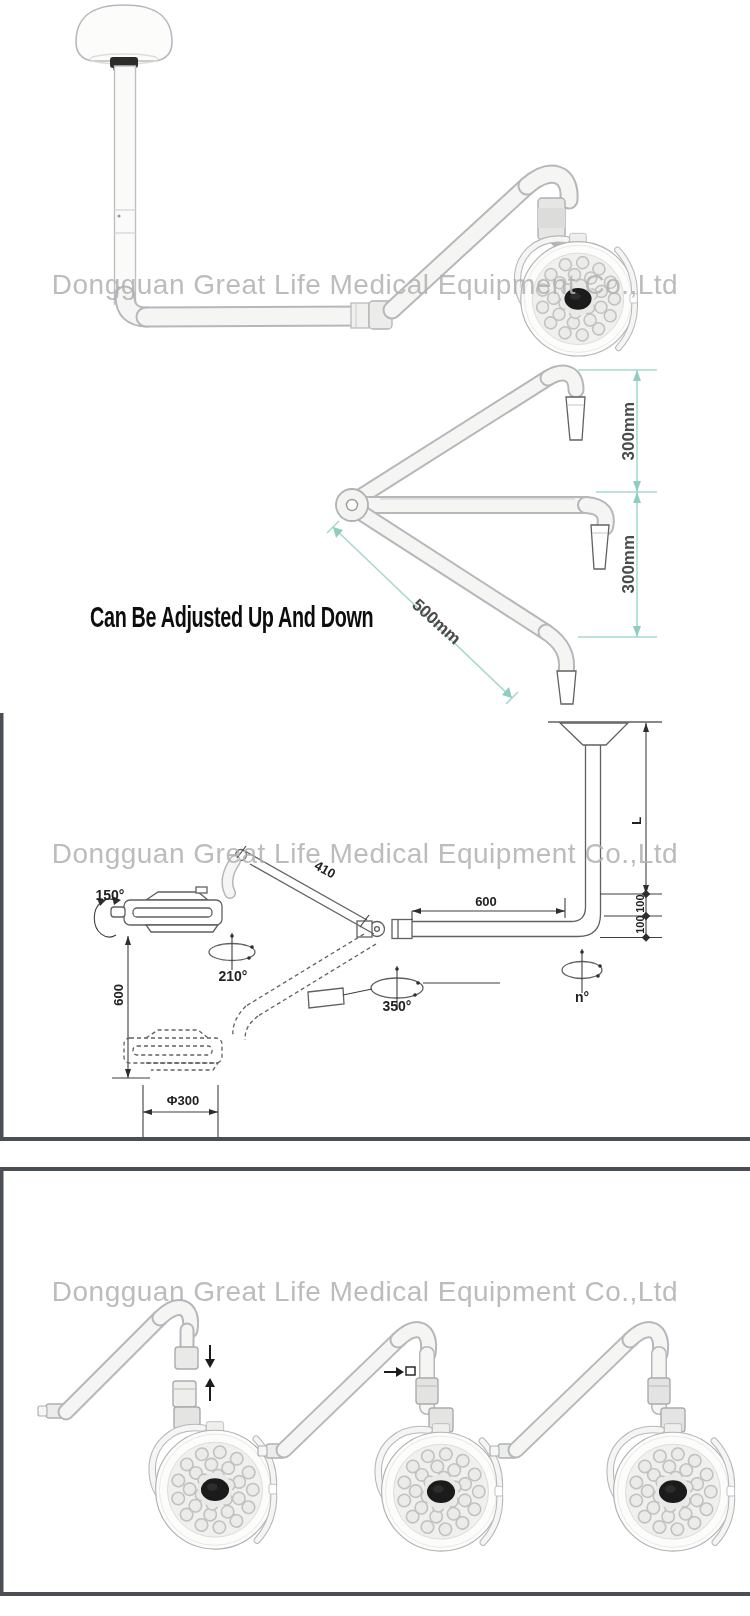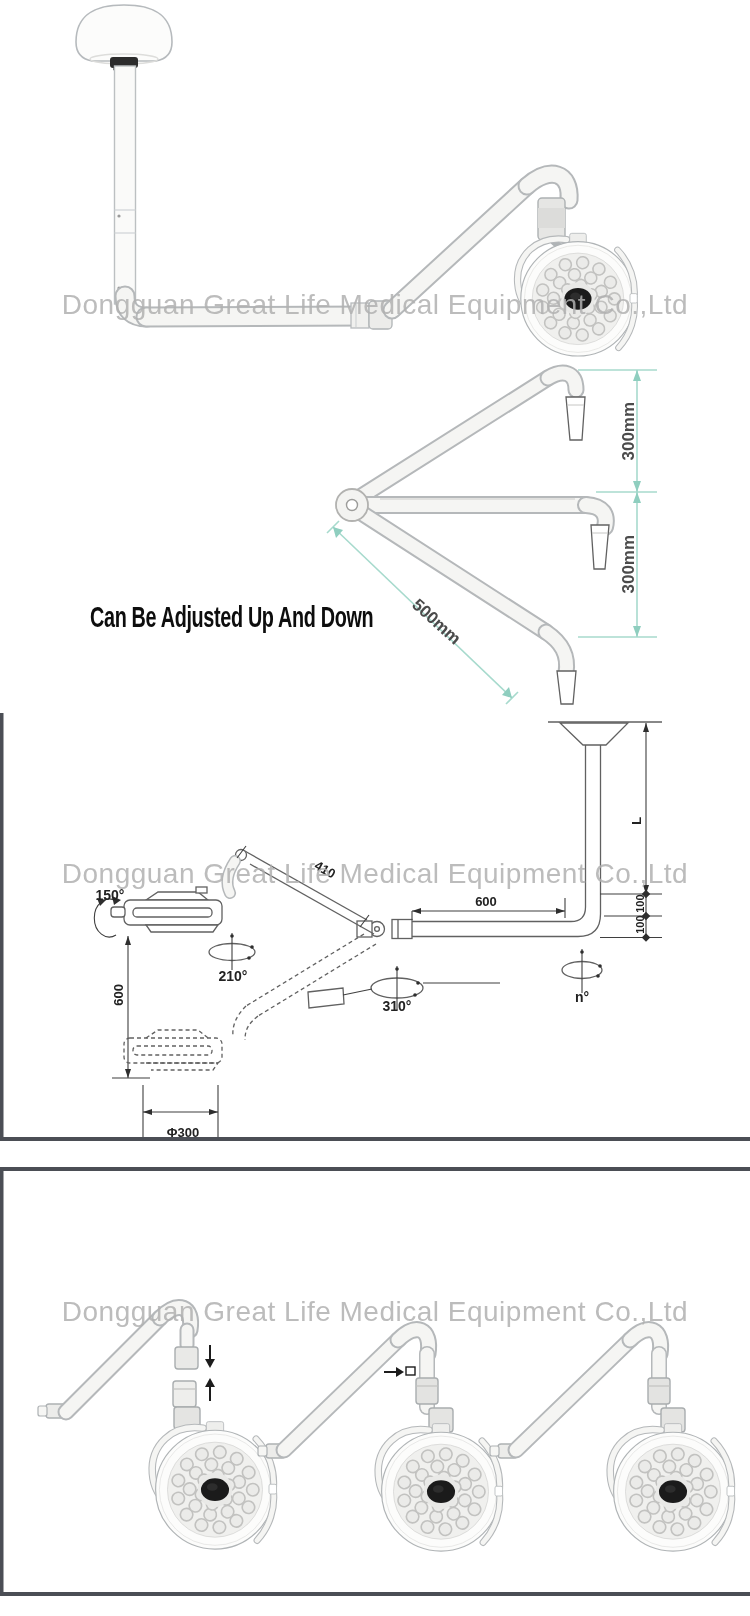--- a/index.html
+++ b/index.html
@@ -15,22 +15,22 @@
   .cad{stroke:#616161;stroke-width:1.3;fill:none;}
   .cadf{fill:#ffffff;stroke:#616161;stroke-width:1.3;}
   .dsh{stroke-dasharray:4,3;}
   .dim{stroke:#3f3f3f;stroke-width:1.1;fill:none;}
   .ah{fill:#2e2e2e;stroke:none;}
   .teal{stroke:#a7dacd;stroke-width:1.6;fill:none;}
   .tealah{fill:#8fcebf;stroke:none;}
   
   .lbl{position:absolute;text-align:center;white-space:nowrap;color:#222;
        font-weight:bold;line-height:1.2;}
-  .wm{position:absolute;left:25px;width:700px;text-align:center;font-size:28px;
-      color:#b1b1b1;opacity:0.85;letter-spacing:0.5px;white-space:nowrap;z-index:5;margin-top:20px;}
+  .wm{position:absolute;left:15px;width:700px;text-align:center;font-size:28px;
+      color:#b1b1b1;opacity:0.85;letter-spacing:0.5px;white-space:nowrap;z-index:5;}
   .caption{position:absolute;font-weight:bold;color:#0d0d0d;font-size:30px;
       transform:scaleX(0.66);transform-origin:left center;letter-spacing:-0.5px;white-space:nowrap;}
   .dimtxt{color:#4b4b4b;font-weight:600;font-size:17px;}
 </style>
 </head>
 <body>
 
 <div class="page">
 
   <svg width="0" height="0" aria-hidden="true">
@@ -345,23 +345,23 @@
   <div class="wm" style="top:1276px">Dongguan Great Life Medical Equipment Co.,Ltd</div>
 
   <div class="caption" style="left:90px;top:600px;">Can Be Adjusted Up And Down</div>
 
   <div class="lbl dimtxt" style="left:589px;top:421px;width:80px;transform:rotate(-90deg);">300mm</div>
   <div class="lbl dimtxt" style="left:589px;top:554px;width:80px;transform:rotate(-90deg);">300mm</div>
   <div class="lbl dimtxt" style="left:396px;top:612px;width:80px;transform:rotate(42deg);">500mm</div>
 
   <div class="lbl" style="left:85px;top:887px;width:50px;font-size:14px;">150°</div>
   <div class="lbl" style="left:208px;top:968px;width:50px;font-size:14px;">210°</div>
-  <div class="lbl" style="left:372px;top:998px;width:50px;font-size:14px;">310°</div>
+  <div class="lbl" style="left:372px;top:998px;width:50px;font-size:14px;">350°</div>
   <div class="lbl" style="left:562px;top:989px;width:40px;font-size:14px;">n°</div>
   <div class="lbl" style="left:303px;top:862px;width:44px;font-size:13px;font-weight:600;transform:rotate(29deg);">410</div>
   <div class="lbl" style="left:461px;top:894px;width:50px;font-size:13px;">600</div>
   <div class="lbl" style="left:94px;top:987px;width:50px;font-size:13px;transform:rotate(-90deg);">600</div>
   <div class="lbl" style="left:622px;top:813px;width:30px;font-size:13px;transform:rotate(-90deg);">L</div>
   <div class="lbl" style="left:623px;top:897px;width:36px;font-size:11px;transform:rotate(-90deg);">100</div>
   <div class="lbl" style="left:623px;top:918px;width:36px;font-size:11px;transform:rotate(-90deg);">100</div>
-  <div class="lbl" style="left:153px;top:1093px;width:60px;font-size:13px;margin-top:32px;">Φ300</div>
+  <div class="lbl" style="left:153px;top:1093px;width:60px;font-size:13px;">Φ300</div>
 
 </div>
 
 </body></html>

